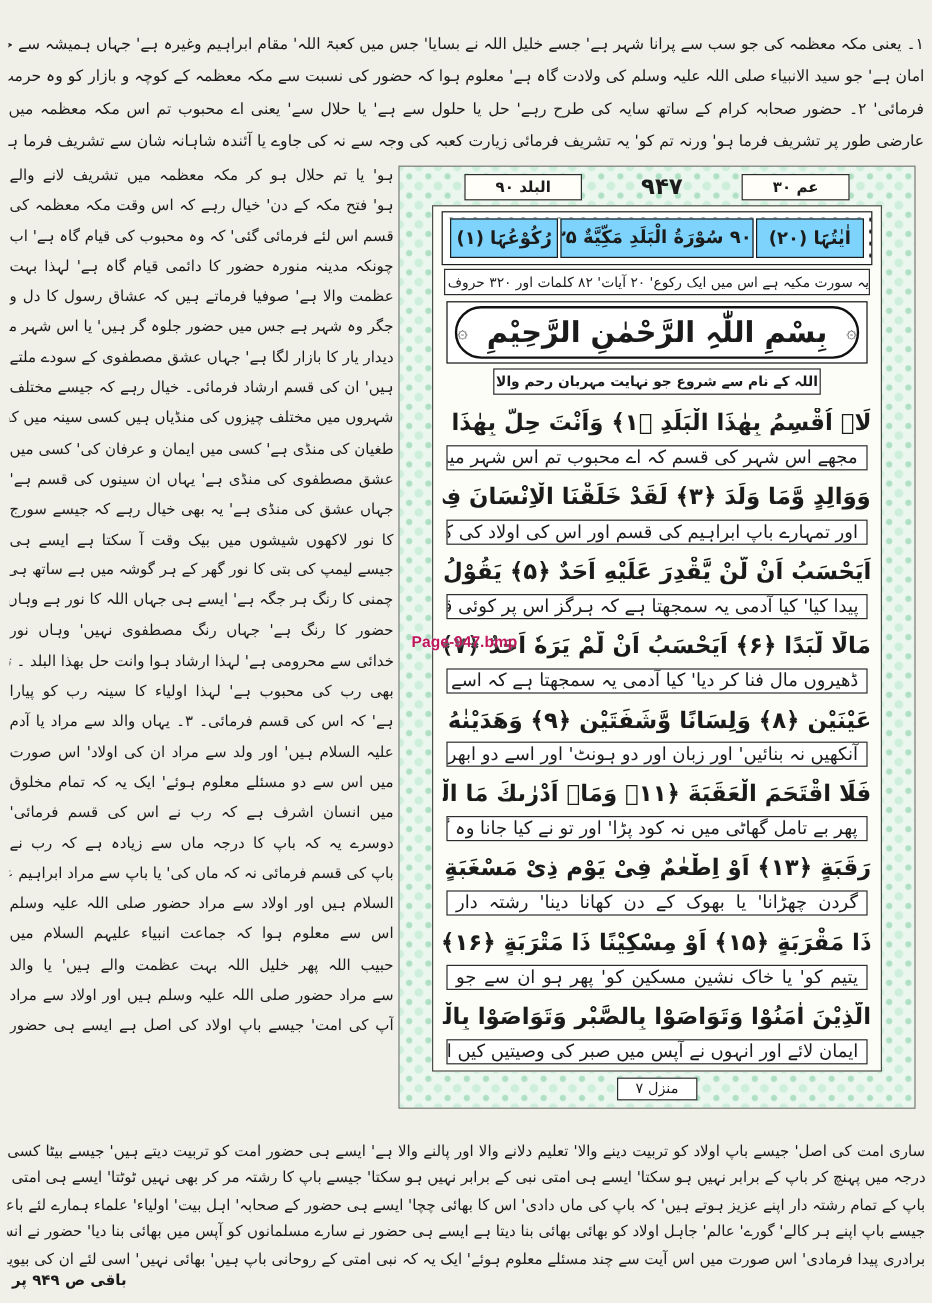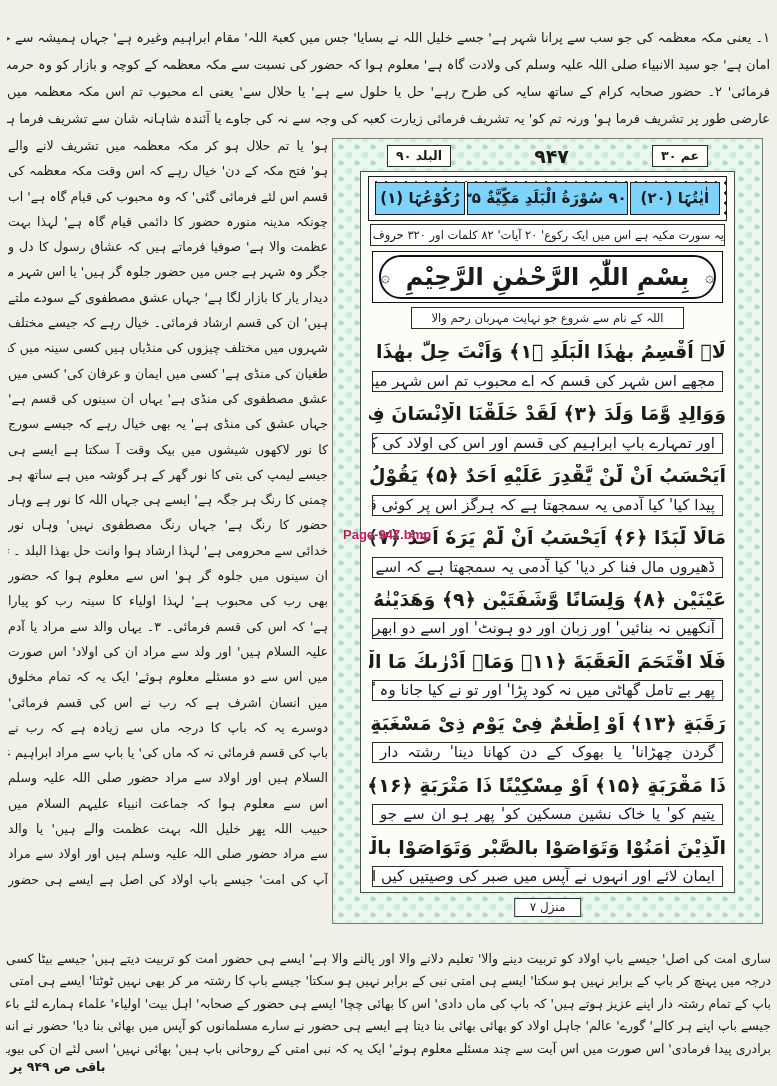--- a/index.html
+++ b/index.html
@@ -38,21 +38,21 @@
     background-size:16px 16px, 16px 16px;
     background-position:0 0, 8px 8px;
   }
   .frame-header {
     position:absolute; top:4px; left:28px; right:28px; height:25px;
     display:flex; justify-content:space-between; align-items:center;
     padding:0 26px; direction:rtl;
   }
   .hdr-box {
     background:#fffef9; border:1px solid #2d2d2d;
-    font-size:12.5px; font-weight:bold; padding:1px 8px; line-height:18px;
+    font-size:12.5px; font-weight:bold; padding:1px 25px; line-height:18px;
   }
   .hdr-page { font-size:19px; font-weight:bold; letter-spacing:1px; }
 
   .frame-inner {
     position:absolute; left:27px; right:27px; top:32px; bottom:30px;
     background:#fdfdf8; border:1px solid #4c4c46;
     display:flex; flex-direction:column; padding:3px 2px;
   }
 
   
@@ -82,21 +82,21 @@
   .bismillah-wrap { margin:3px 9px 2px; border:1.5px solid #111; padding:3px 6px; position:relative; background:#fff; }
   .bismillah-oval {
     border:2.5px solid #111; border-radius:40px;
     text-align:center; direction:rtl;
     font-size:24px; font-weight:bold; line-height:40px;
     white-space:nowrap; overflow:hidden;
   }
   .orn { position:absolute; top:50%; transform:translateY(-50%); font-size:15px; }
   .orn-left { left:8px; } .orn-right { right:8px; }
 
-  .bismillah-urdu { margin:2px 48px; }
+  .bismillah-urdu { margin:2px 48px;font-weight:bold; }
 
   
   .verses { flex:1; display:flex; flex-direction:column; margin-top:1px; }
   .verse-row { flex:1; display:flex; flex-direction:column; }
   .arabic-line {
     flex:1.7; display:flex; align-items:center; padding:0 6px; direction:rtl;
   }
   .arabic-line > span {
     display:block; width:100%;
     font-size:19px; font-weight:bold;
@@ -151,21 +151,20 @@
     <div class="note-line">ہیں' ان کی قسم ارشاد فرمائی۔ خیال رہے کہ جیسے مختلف</div>
     <div class="note-line">شہروں میں مختلف چیزوں کی منڈیاں ہیں کسی سینہ میں کفر و</div>
     <div class="note-line">طغیان کی منڈی ہے' کسی میں ایمان و عرفان کی' کسی میں</div>
     <div class="note-line">عشق مصطفوی کی منڈی ہے' یہاں ان سینوں کی قسم ہے'</div>
     <div class="note-line">جہاں عشق کی منڈی ہے' یہ بھی خیال رہے کہ جیسے سورج</div>
     <div class="note-line">کا نور لاکھوں شیشوں میں بیک وقت آ سکتا ہے ایسے ہی</div>
     <div class="note-line">جیسے لیمپ کی بتی کا نور گھر کے ہر گوشہ میں ہے ساتھ ہی</div>
     <div class="note-line">چمنی کا رنگ ہر جگہ ہے' ایسے ہی جہاں اللہ کا نور ہے وہاں</div>
     <div class="note-line">حضور کا رنگ ہے' جہاں رنگ مصطفوی نہیں' وہاں نور</div>
     <div class="note-line">خدائی سے محرومی ہے' لہذا ارشاد ہوا وانت حل بهذا البلد ۔ تم</div>
-    <div class="note-line">ان سینوں میں جلوہ گر ہو' اس سے معلوم ہوا کہ حضور</div>
     <div class="note-line">بھی رب کی محبوب ہے' لہذا اولیاء کا سینہ رب کو پیارا</div>
     <div class="note-line">ہے' کہ اس کی قسم فرمائی۔ ۳۔ یہاں والد سے مراد یا آدم</div>
     <div class="note-line">علیہ السلام ہیں' اور ولد سے مراد ان کی اولاد' اس صورت</div>
     <div class="note-line">میں اس سے دو مسئلے معلوم ہوئے' ایک یہ کہ تمام مخلوق</div>
     <div class="note-line">میں انسان اشرف ہے کہ رب نے اس کی قسم فرمائی'</div>
     <div class="note-line">دوسرے یہ کہ باپ کا درجہ ماں سے زیادہ ہے کہ رب نے</div>
     <div class="note-line">باپ کی قسم فرمائی نہ کہ ماں کی' یا باپ سے مراد ابراہیم علیہ</div>
     <div class="note-line">السلام ہیں اور اولاد سے مراد حضور صلی اللہ علیہ وسلم</div>
     <div class="note-line">اس سے معلوم ہوا کہ جماعت انبیاء علیہم السلام میں</div>
     <div class="note-line">حبیب اللہ پھر خلیل اللہ بہت عظمت والے ہیں' یا والد</div>

